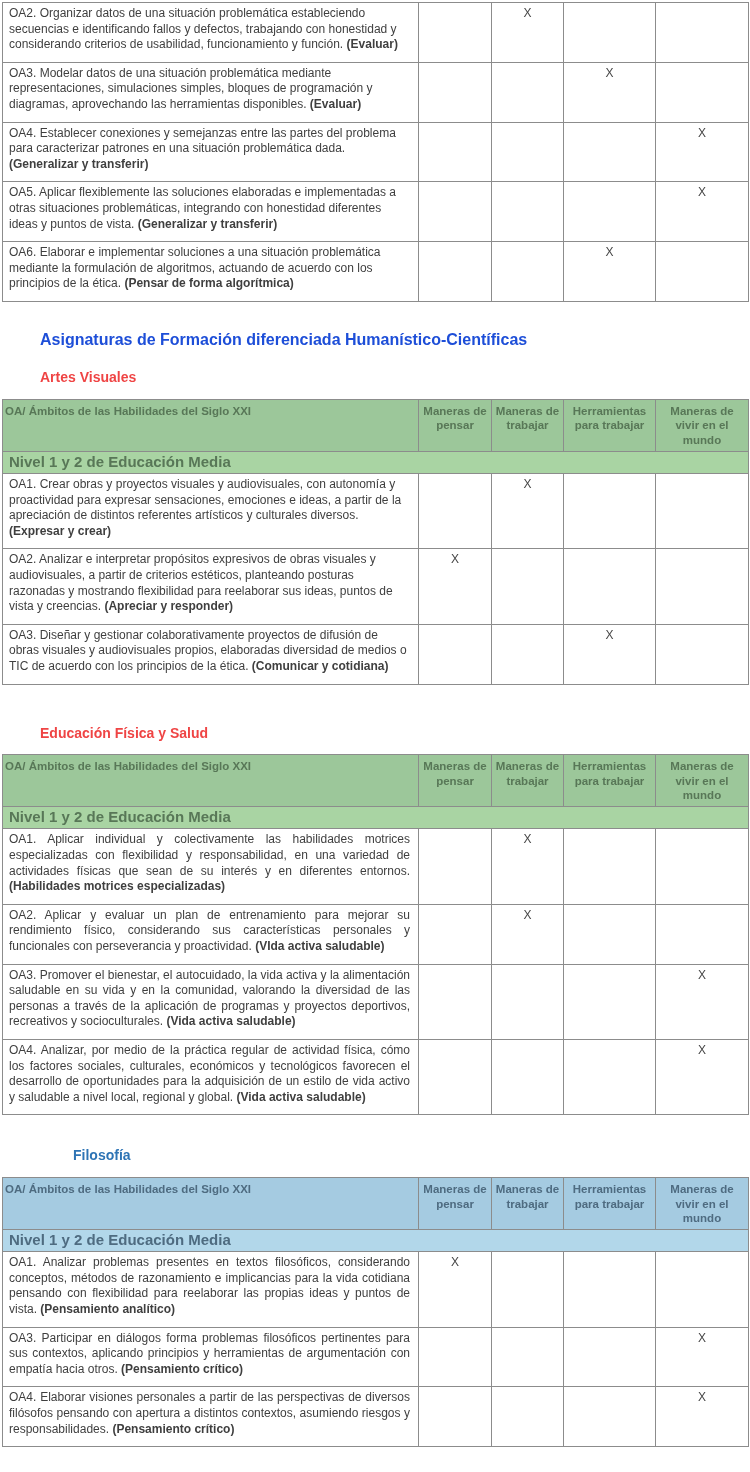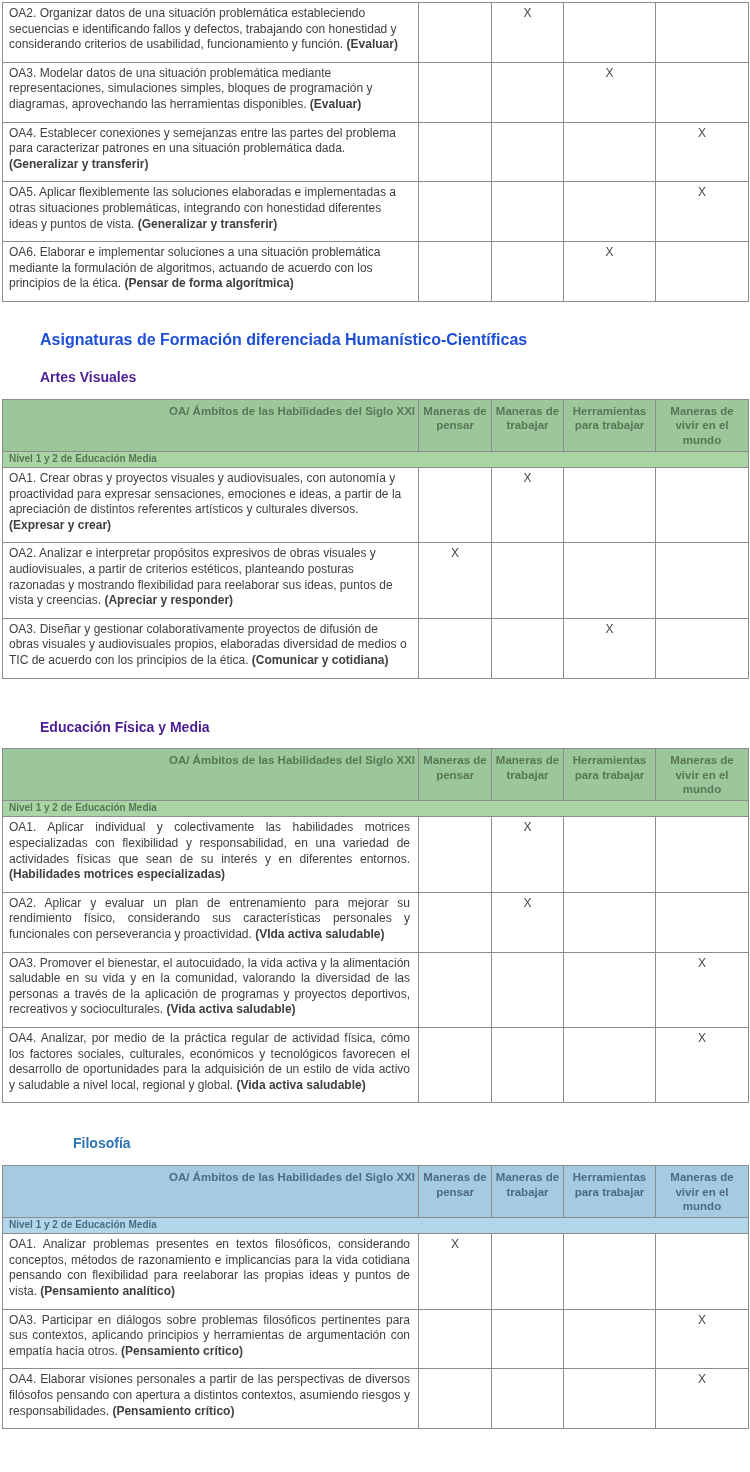--- a/index.html
+++ b/index.html
@@ -18,34 +18,34 @@
   }
   .justify .desc { text-align:justify; }
   .mark {
     text-align:center; vertical-align:top; font-size:12px;
     padding-top:3px; color:#474747;
   }
   .head th {
     font-size:11.5px; font-weight:bold; line-height:1.25;
     vertical-align:top; text-align:center; padding:4px 3px;
   }
-  .head th.oa-head { text-align:right; padding-left:8px; }
+  .head th.oa-head { text-align:left; padding-left:2px; }
   .band td {
-    font-size:10px; font-weight:bold; padding:1px 6px 2px 6px; line-height:1.2;
+    font-size:15px; font-weight:bold; padding:1px 6px 2px 6px; line-height:1.2;
   }
   .green .head th { background:#9cc79a; color:#587757; }
   .green .band td { background:#a9d4a3; color:#587757; }
   .blue .head th { background:#a5cbe1; color:#4e6b80; }
   .blue .band td { background:#b2d7ea; color:#4e6b80; }
   .h-section {
     color:#1d4ed8; font-weight:bold; font-size:16px;
     margin:28px 0 0 40px; line-height:1.2;
   }
   .h-sub { font-weight:bold; font-size:14px; margin:20px 0 0 40px; line-height:1.2; }
-  .h-green { color:#4c1d95; }
+  .h-green { color:#ef4444; }
   .h-blue { color:#2e74b5;padding-left:33px; }
   .mt-ef { margin-top:40px; }
   .mt-fil { margin-top:32px; }
   .tbl-gap { margin-top:13px; }
   .top-gap { margin-top:2px; }
   b { font-weight:bold; }
 </style>
 </head>
 <body>
 
@@ -148,21 +148,21 @@
         <tr>
           <td class="desc"><span>OA3. Diseñar y gestionar colaborativamente proyectos de difusión de obras visuales y audiovisuales propios, elaboradas diversidad de medios o TIC de acuerdo con los principios de la ética.</span> <b>(Comunicar y cotidiana)</b></td>
           <td class="mark"></td>
           <td class="mark"></td>
           <td class="mark">X</td>
           <td class="mark"></td>
         </tr>
       </tbody>
   </table>
 
-  <div class="h-sub h-green mt-ef">Educación Física y Media</div>
+  <div class="h-sub h-green mt-ef">Educación Física y Salud</div>
 
   <table class="oa-table green justify tbl-gap">
     <colgroup>
         <col style="width:416px">
         <col style="width:73px">
         <col style="width:72px">
         <col style="width:92px">
         <col style="width:93px">
       </colgroup>
     <thead>
@@ -240,21 +240,21 @@
         <tr>
           <td class="desc"><span>OA1. Analizar problemas presentes en textos filosóficos, considerando conceptos, métodos de razonamiento e implicancias para la vida cotidiana pensando con flexibilidad para reelaborar las propias ideas y puntos de vista.</span> <b>(Pensamiento analítico)</b></td>
           <td class="mark">X</td>
           <td class="mark"></td>
           <td class="mark"></td>
           <td class="mark"></td>
         </tr>
 
 
         <tr>
-          <td class="desc"><span>OA3. Participar en diálogos sobre problemas filosóficos pertinentes para sus contextos, aplicando principios y herramientas de argumentación con empatía hacia otros.</span> <b>(Pensamiento crítico)</b></td>
+          <td class="desc"><span>OA3. Participar en diálogos forma problemas filosóficos pertinentes para sus contextos, aplicando principios y herramientas de argumentación con empatía hacia otros.</span> <b>(Pensamiento crítico)</b></td>
           <td class="mark"></td>
           <td class="mark"></td>
           <td class="mark"></td>
           <td class="mark">X</td>
         </tr>
 
         <tr>
           <td class="desc"><span>OA4. Elaborar visiones personales a partir de las perspectivas de diversos filósofos pensando con apertura a distintos contextos, asumiendo riesgos y responsabilidades.</span> <b>(Pensamiento crítico)</b></td>
           <td class="mark"></td>
           <td class="mark"></td>

